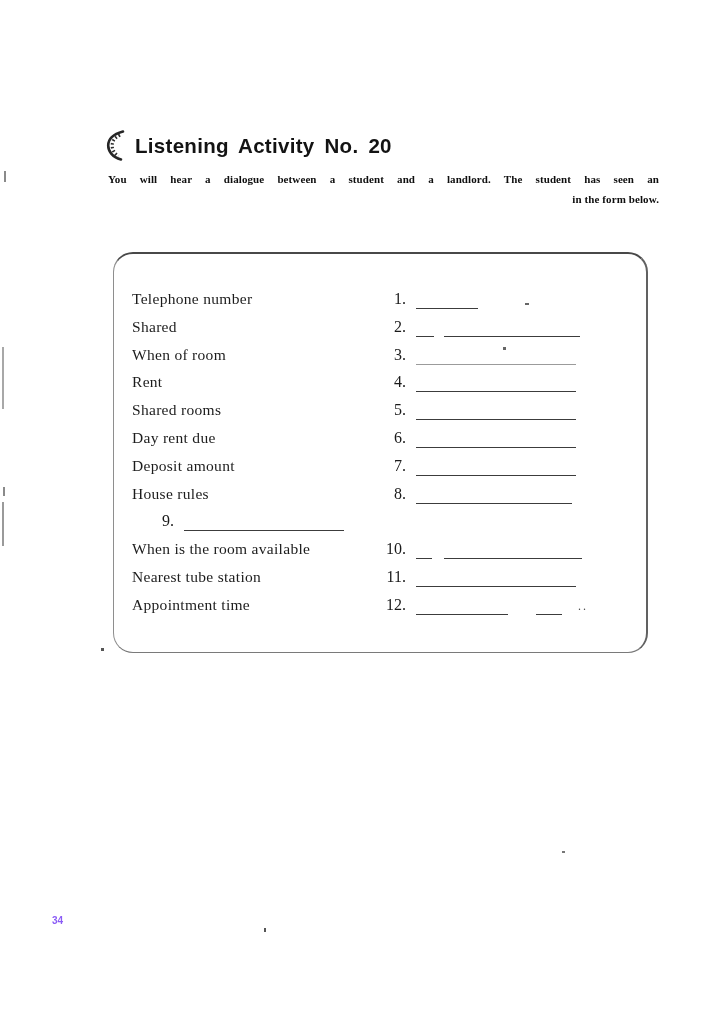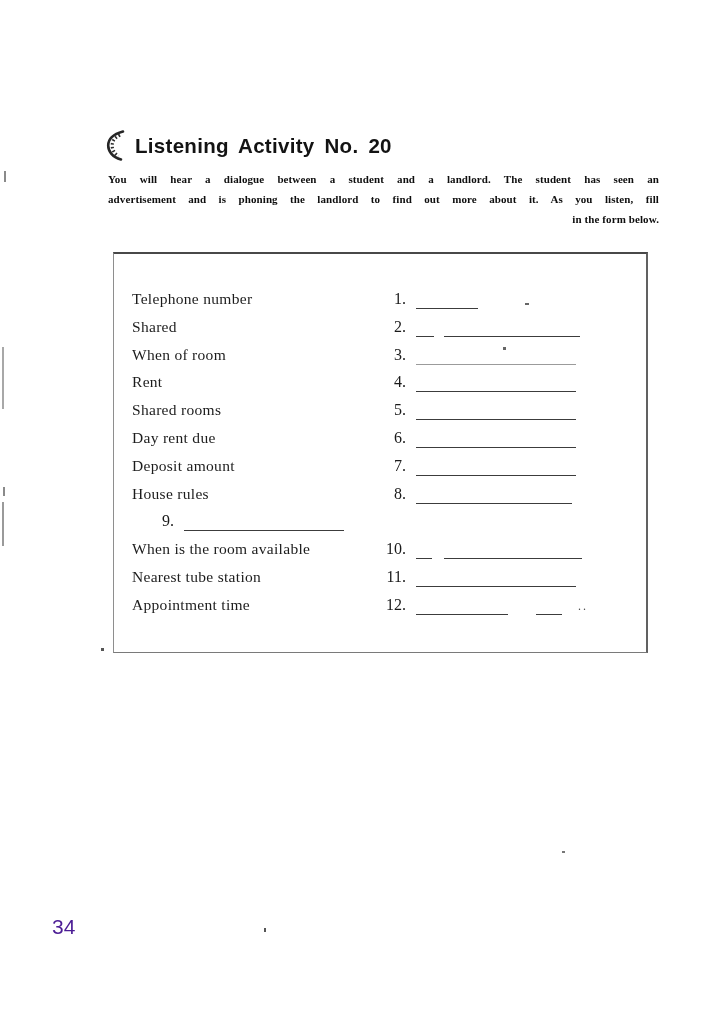--- a/index.html
+++ b/index.html
@@ -71,20 +71,21 @@
     left: 113px;
     top: 252px;
     width: 535px;
     height: 401px;
     box-sizing: border-box;
     border-top: 2px solid #484848;
     border-right: 2px solid #616161;
     border-bottom: 1.6px solid #7a7a7a;
     border-left: 1.4px solid #8e8e8e;
     padding-top: 36px;
+    border-radius: 20px;
   }
   .form-row {
     display: flex;
     align-items: baseline;
     height: 27.8px;
     padding-left: 18px;
   }
   .row-label {
     flex: 0 0 232px;
     font-size: 15.5px;
@@ -118,23 +119,23 @@
     letter-spacing: 2px;
     color: #4a4a4a;
   }
 
   
   .page-number {
     position: absolute;
     left: 52px;
     top: 915px;
     font-family: "Liberation Sans", sans-serif;
-    font-weight: 400;
-    font-size: 21px;
-    color: #4c1d95;
+    font-weight: 700;
+    font-size: 10px;
+    color: #8b5cf6;
   }
 
   
   .artifact {
     position: absolute;
     background: #8a8a8a;
   }
 </style>
 </head>
 <body>
@@ -146,21 +147,20 @@
       <svg width="25" height="33" viewBox="0 0 25 33">
         <path d="M18 2.5 C 7 5.5, 3.2 11, 3.2 16.5 C 3.2 22, 7 28, 16 30.5" fill="none" stroke="#262626" stroke-width="2.6" stroke-linecap="round"></path>
         <path d="M15 6 C 9 9, 7.2 12.5, 7.2 16.5 C 7.2 20.5, 9 24.5, 13.5 27" fill="none" stroke="#2e2e2e" stroke-width="3.2" stroke-dasharray="1.6 2.2"></path>
       </svg>
     </span>
     <h1 class="title">Listening Activity No. 20</h1>
   </div>
 
   <div class="instructions">
     <div class="inst-line jl">You will hear a dialogue between a student and a landlord.  The student has seen an</div>
-    <div class="inst-line jl">advertisement and is phoning the landlord to find out more about it.  As you listen, fill</div>
     <div class="inst-line last">in the form below.</div>
   </div>
 
   <div class="form-box">
     <div id="form-rows">
         <div class="form-row">
           <span class="row-label">Telephone number</span>
           <span class="row-num">1.</span>
           <span class="row-blank"><span class="seg" style="width: 62px;"></span></span>
         </div>

